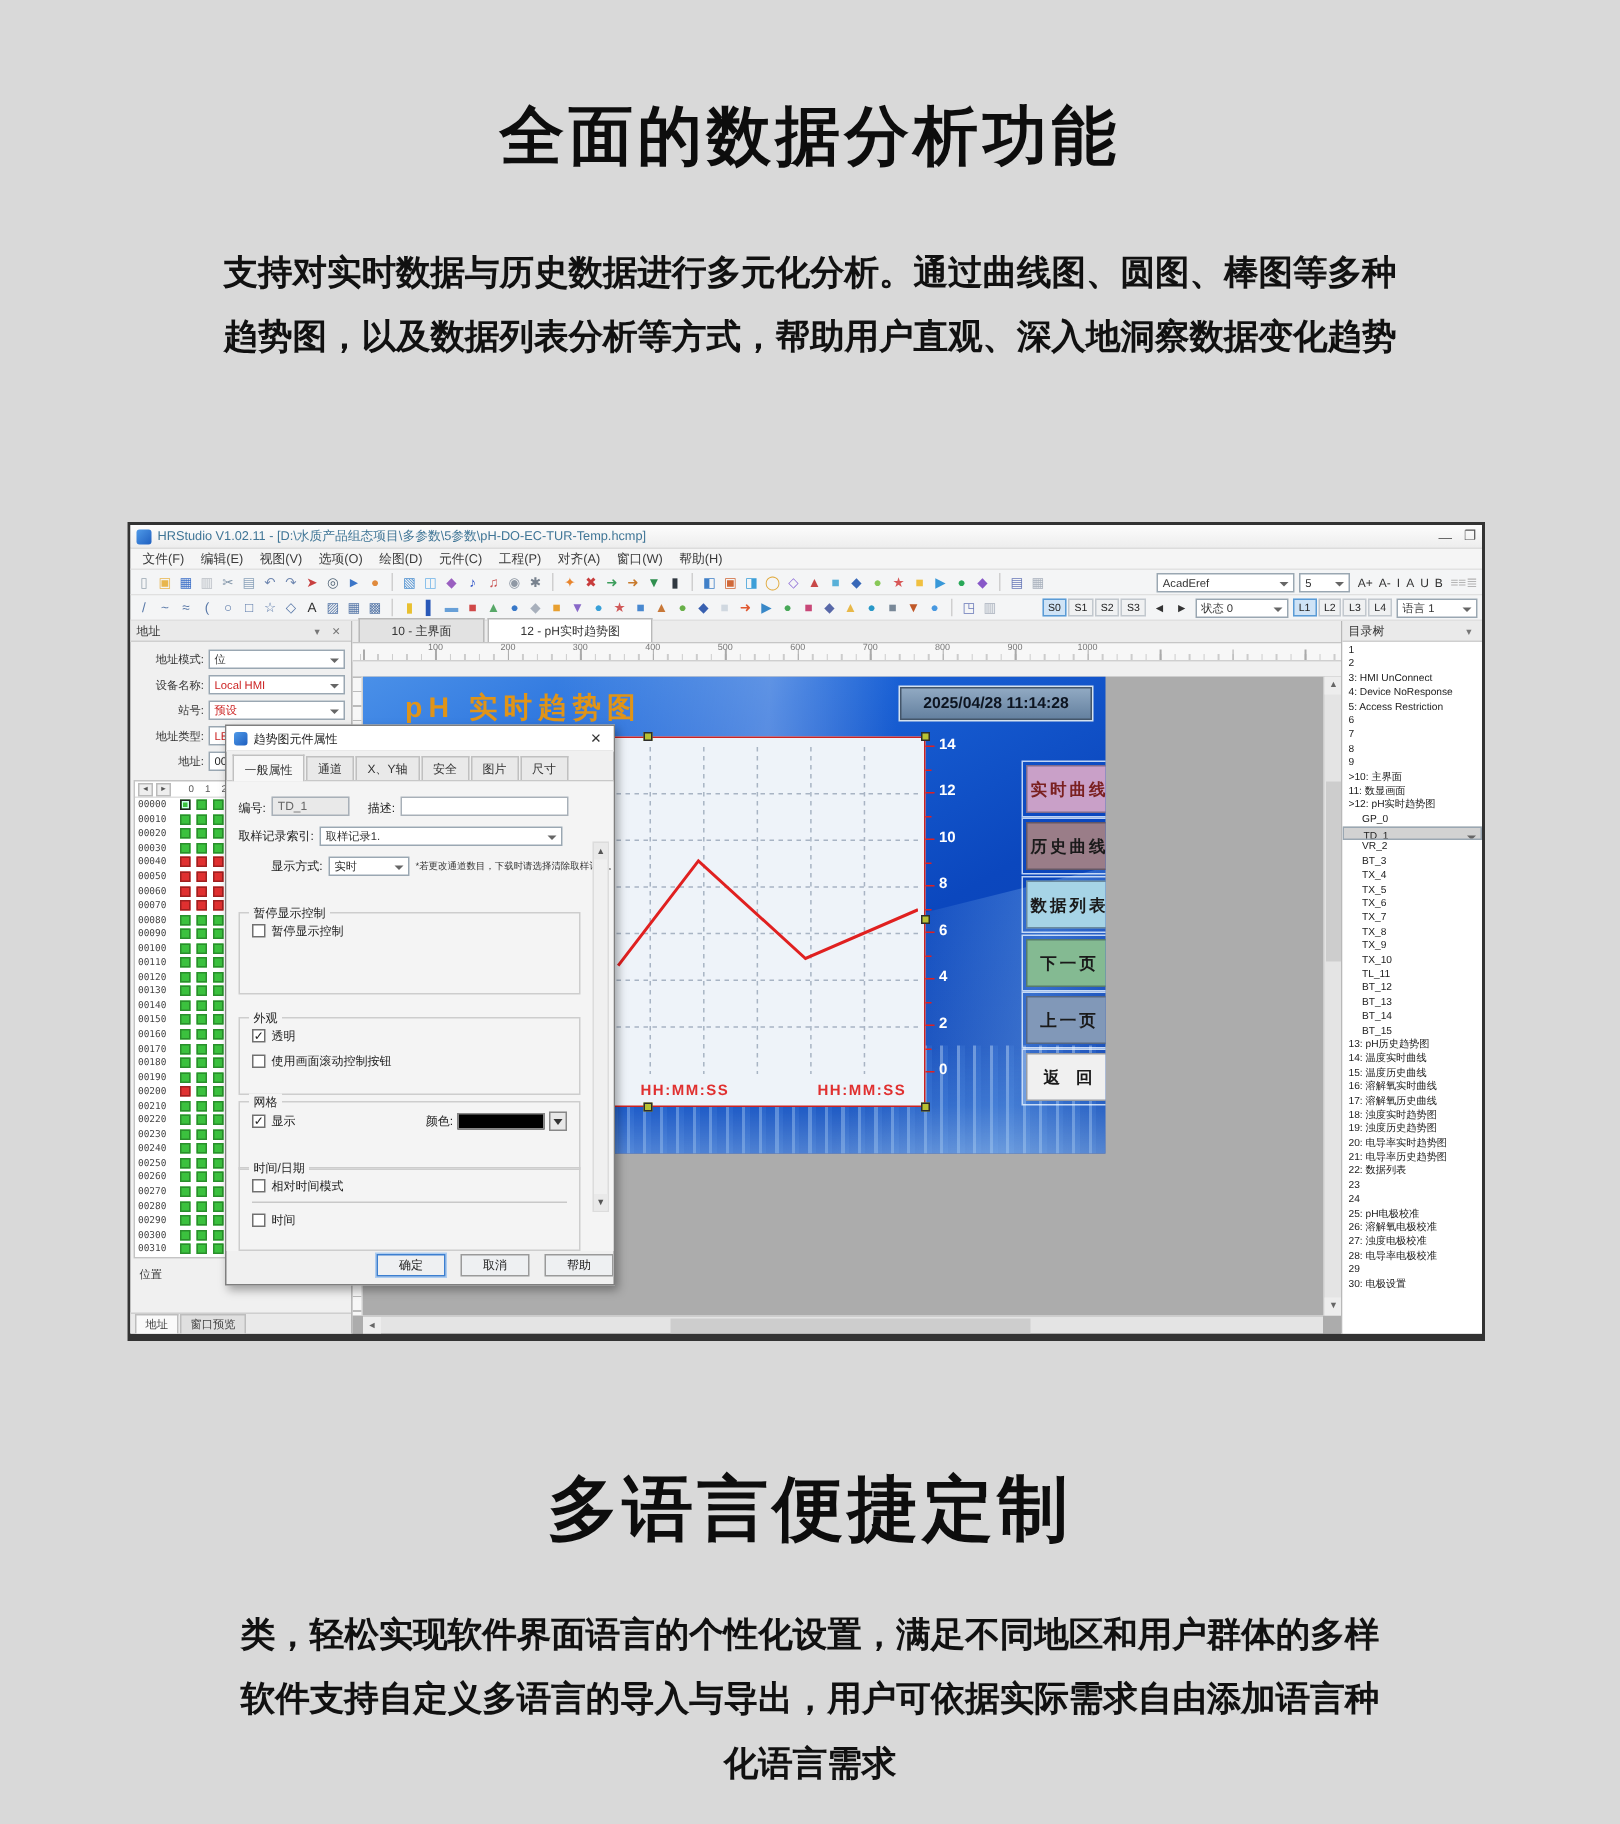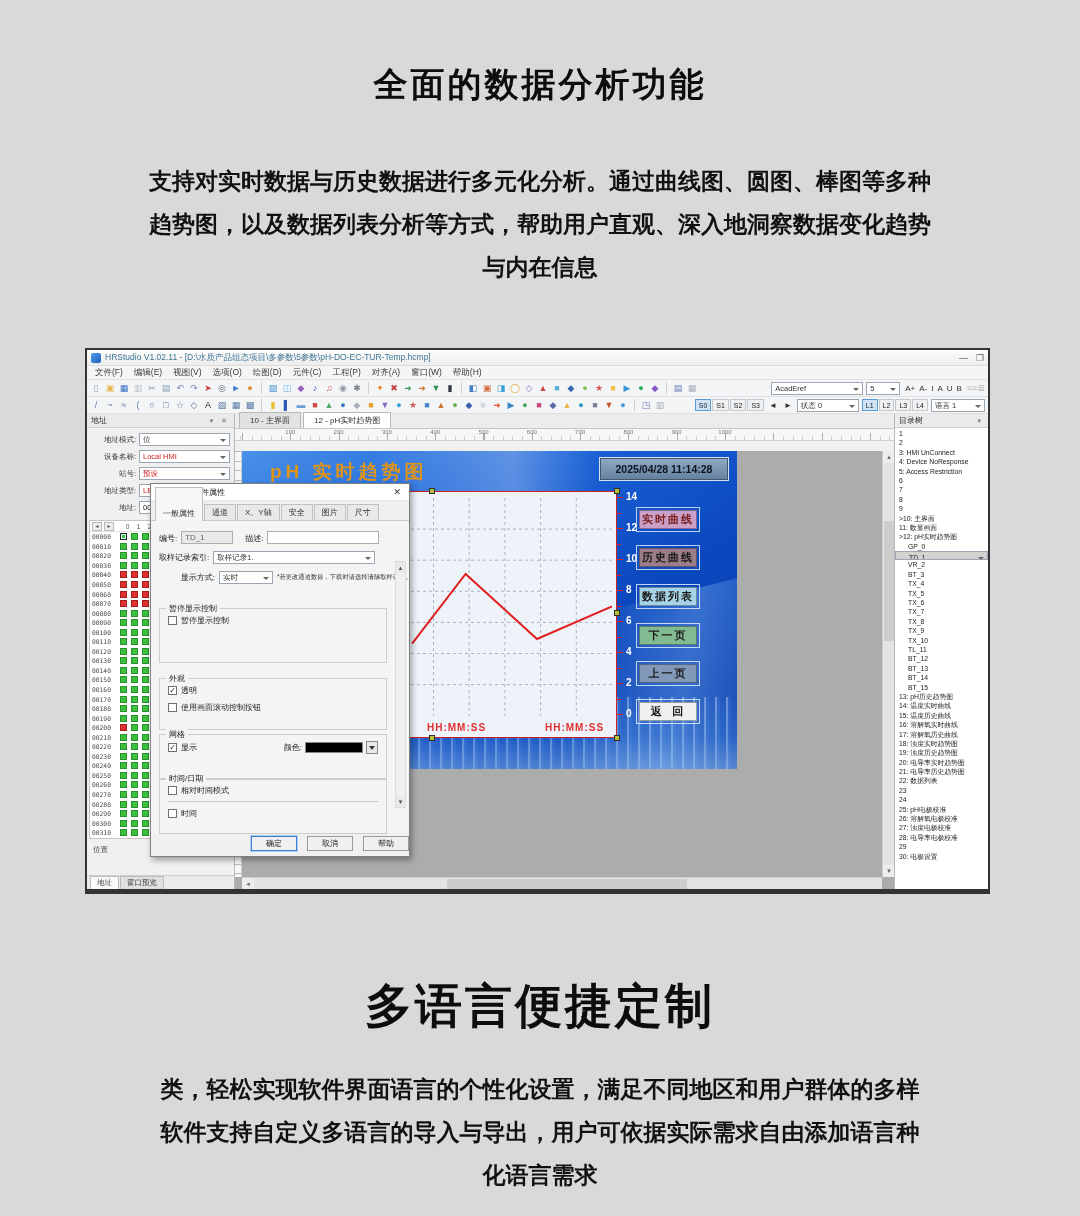--- a/index.html
+++ b/index.html
@@ -6,21 +6,21 @@
   html,body { width:1080px; }
   body {
     width:1080px; height:1216px; position:relative;
     background:#d9d9d9;
     font-family:"Liberation Sans","DejaVu Sans",sans-serif;
     overflow:hidden;
   }
   
   .sec-title { position:absolute; left:0; width:1080px; text-align:center;
     font-weight:900; color:#0d0d0d; letter-spacing:3px; }
-  #sec1-title { top:62px; font-size:34px; }
+  #sec1-title { top:62px; font-size:43px; }
   #sec2-title { top:975px; font-size:47px; }
   .sec-para { position:absolute; left:0; width:1080px; text-align:center;
     font-weight:700; color:#111; font-size:23px; line-height:43px; }
   #sec1-para { top:160px; }
   #sec2-para { top:1068px; }
 
   
   #app {
     position:absolute; left:85px; top:348px; width:905px; height:546px;
     background:#f0f0f0; border:2px solid #333; border-bottom-width:5px;
@@ -86,21 +86,21 @@
   #addr-footer { font-size:7.5px; color:#333; padding:6px 0 0 6px; }
   #addr-bottom { margin-top:auto; height:14px; display:flex; align-items:flex-end; gap:1px;
     padding-left:3px; background:#eaeaea; border-top:1px solid #cfcfcf; }
   .btab { font-size:7.5px; padding:1px 6px; background:#e0e0e0; border:1px solid #bdbdbd; border-bottom:none; color:#444; }
   .btab.on { background:#fafafa; }
 
   
   #center { flex:1; display:flex; flex-direction:column; min-width:0; position:relative; }
   #doc-tabs { height:15px; display:flex; align-items:flex-end; gap:2px; background:#ececec;
     border-bottom:1px solid #c6c6c6; padding-left:4px; }
-  .doc-tab { font-size:8px; color:#333; padding:2px 10px; background:#e2e2e2;
+  .doc-tab { font-size:8px; color:#333; padding:2px 21px; background:#e2e2e2;
     border:1px solid #b9b9b9; border-bottom:none; white-space:nowrap; }
   .doc-tab.on { background:#fff; }
   #hruler { height:12px; background:#f7f7f7; border-bottom:1px solid #cfcfcf; position:relative;
     background-image:
       repeating-linear-gradient(90deg,#aaa 0,#aaa 1px,transparent 1px,transparent 48.3px),
       repeating-linear-gradient(90deg,#ccc 0,#ccc 1px,transparent 1px,transparent 9.66px);
     background-size:100% 7px,100% 4px; background-position:7px bottom,7px bottom; background-repeat:repeat-x; }
   .ruler-num { position:absolute; top:0; font-size:6px; color:#777; transform:translateX(-50%); }
   #workspace { flex:1; background:#acacac; position:relative; overflow:hidden;margin-top:10px; }
   #vruler { position:absolute; left:0; top:0; bottom:12px; width:7px; background:#f7f7f7;
@@ -135,21 +135,21 @@
     box-shadow:inset 0 0 0 1px #44566a; color:#0c1420; font-weight:bold; font-size:10.5px;
     display:flex; align-items:center; justify-content:center; white-space:nowrap; }
   #trend-el { position:absolute; left:6px; top:40px; width:369px; height:247px;
     background:#eef3f9; border:1px solid #cc2222; }
   #plot-svg { position:absolute; left:6px; top:6px; }
   .xlabel { position:absolute; bottom:4px; color:#e03030; font-weight:bold; font-size:10px;
     letter-spacing:1px; white-space:nowrap; }
   .ytick { position:absolute; background:#e02020; height:1px; }
   .ylabel { position:absolute; color:#fff; font-weight:bold; font-size:10px; }
   .handle { position:absolute; width:6px; height:6px; background:#b8c232; border:1px solid #2d2d2d; }
-  .hmi-btn { position:absolute; left:394px; width:64px; height:25px; border:1px solid rgba(235,245,255,.8);
+  .hmi-btn { position:absolute; left:439px; width:64px; height:38px; border:1px solid rgba(235,245,255,.8);
     padding:2px; }
   .hmi-btn-in { width:100%; height:100%; border:1px solid rgba(20,30,50,.4);
     display:flex; align-items:center; justify-content:center;
     font-size:11px; font-weight:bold; letter-spacing:2px; white-space:nowrap; }
 
   
   #tree-panel { width:94px; background:#f7f7f7; border-left:1px solid #b8b8b8; display:flex; flex-direction:column; }
   #tree { flex:1; background:#fff; overflow:hidden; padding-top:1px; }
   .tree-item { font-size:6.8px; color:#222; height:9.4px; line-height:9.4px; padding-left:4px;
     white-space:nowrap; overflow:hidden; }
@@ -161,21 +161,21 @@
     background:#f0f0f0; border:1px solid #7f7f7f; box-shadow:2px 3px 6px rgba(0,0,0,.35); }
   #dlg-titlebar { height:17px; background:#fff; display:flex; align-items:center; padding:0 5px;
     border-bottom:1px solid #e8e8e8; }
   #dlg-icon { width:9px; height:9px; background:linear-gradient(135deg,#4f9ae8,#1f5fc0); border-radius:2px; margin-right:4px; }
   #dlg-title { font-size:8px; color:#222; flex:1; }
   #dlg-close { font-size:9px; color:#333; padding:0 3px; }
   #dlg-tabs { display:flex; align-items:flex-end; gap:1px; padding:3px 4px 0 4px; height:20px;
     border-bottom:1px solid #c8c8c8; }
   .dlg-tab { font-size:8px; color:#333; padding:2px 7px; background:#e9e9e9;
     border:1px solid #c0c0c0; border-bottom:none; white-space:nowrap; }
-  .dlg-tab.on { background:#f7f7f7; position:relative; top:1px; padding-top:20px; }
+  .dlg-tab.on { background:#f7f7f7; position:relative; top:1px; padding-top:4px; }
   #dlg-body { position:absolute; left:0; top:37px; right:0; bottom:22px; background:#f4f4f4; overflow:hidden; }
   .dlg-label { font-size:8px; color:#222; white-space:nowrap; }
   .dlg-input { background:#fff; border:1px solid #a8b0b8; height:13px; font-size:8px; padding:1px 3px; }
   .dlg-input.dis { background:#e9e9e9; color:#666; }
   .groupbox { position:absolute; left:8px; right:22px; border:1px solid #cdcdcd; }
   .gb-legend { position:absolute; top:-6px; left:6px; background:#f4f4f4; padding:0 3px;
     font-size:8px; color:#222; white-space:nowrap; }
   .cb-row { display:flex; align-items:center; gap:4px; margin:6px 0 0 8px; }
   .cb { width:9px; height:9px; background:#fff; border:1px solid #707070; font-size:8px;
     line-height:8px; text-align:center; color:#222; flex:0 0 auto; }
@@ -194,21 +194,20 @@
     color:#222; display:flex; align-items:center; justify-content:center; }
   .dlg-btn.primary { border-color:#3c7fd0; box-shadow:0 0 0 1px #aecdf0; }
 </style>
 </head>
 <body>
 
 <div class="sec-title" id="sec1-title">全面的数据分析功能</div>
 <div class="sec-para" id="sec1-para">
   <div>支持对实时数据与历史数据进行多元化分析。通过曲线图、圆图、棒图等多种</div>
   <div>趋势图，以及数据列表分析等方式，帮助用户直观、深入地洞察数据变化趋势</div>
-  <div>与内在信息</div>
 </div>
 <div class="sec-title" id="sec2-title">多语言便捷定制</div>
 <div class="sec-para" id="sec2-para">
   <div>类，轻松实现软件界面语言的个性化设置，满足不同地区和用户群体的多样</div>
   <div>软件支持自定义多语言的导入与导出，用户可依据实际需求自由添加语言种</div>
   <div>化语言需求</div>
 </div>
 
 <div id="app">
   <div id="titlebar">

